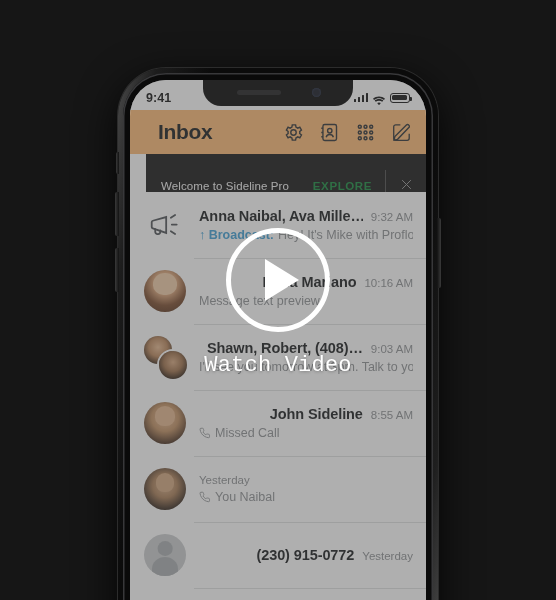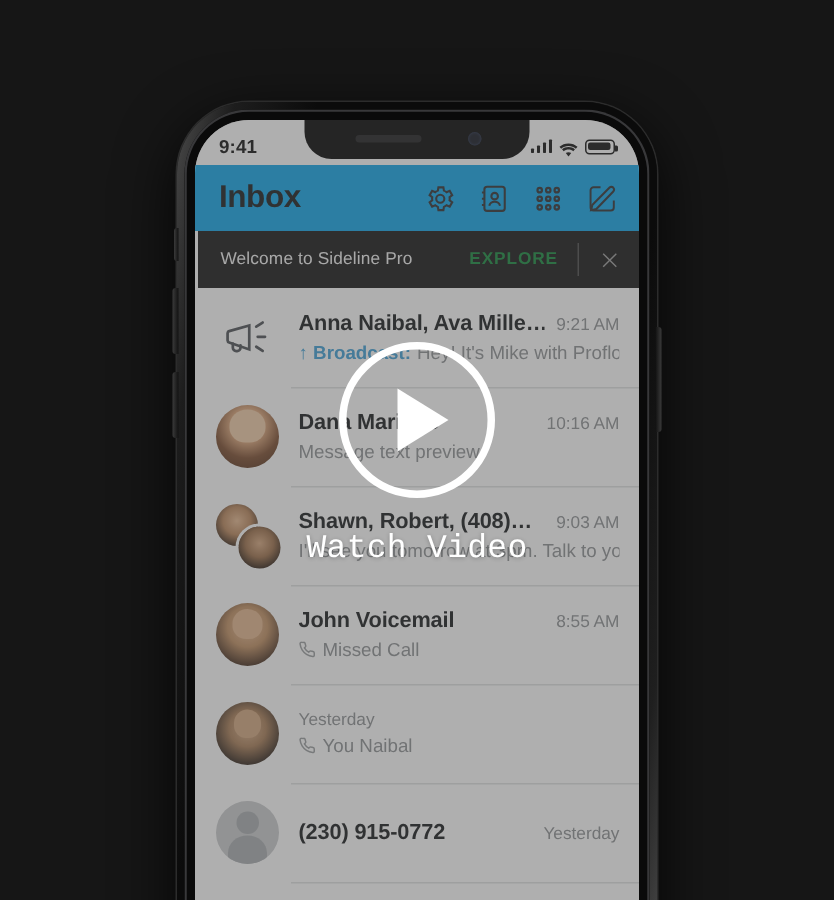--- a/index.html
+++ b/index.html
@@ -68,47 +68,47 @@
   .sig i:nth-child(3){height:7px;} .sig i:nth-child(4){height:9px;}
   .batt{ width:20px; height:10px; border:1.3px solid #0d0d0d; border-radius:3px; position:relative;}
   .batt::after{content:""; position:absolute; right:-3px; top:3px; width:1.6px; height:4px;
                background:#0d0d0d; border-radius:0 1px 1px 0;}
   .batt i{ position:absolute; left:1.2px; top:1.2px; bottom:1.2px; width:14.5px;
            background:#0d0d0d; border-radius:1.5px;}
 
   
   #app-header{
     position:absolute; top:30px; left:0; right:0; height:44px;
-    display:flex; align-items:center; padding:0 14px 0 16px; background:#0ea5e9;
+    display:flex; align-items:center; padding:0 14px 0 28px; background:#fdba74;
   }
   #page-title{ font-size:21px; font-weight:700; color:#16181a; letter-spacing:-.3px; flex:1;}
   #header-actions{ display:flex; align-items:center; gap:15px;}
   .hicon{ width:21px; height:21px; display:block; color:#2b2e31; cursor:pointer;}
   .hicon svg{ width:100%; height:100%; display:block;}
 
   
   #promo-banner{
-    position:absolute; top:74px; left:2px; right:0; height:38px;
-    background:#131313; display:flex; align-items:center; padding:0 0 0 15px;
+    position:absolute; top:74px; left:16px; right:0; height:38px;
+    background:#131313; display:flex; align-items:flex-end; padding:0 0 0 15px;
   }
   #promo-text{ flex:1; color:#f2f2f2; font-size:11.5px; letter-spacing:.1px;}
   #promo-explore{ font-size:11.5px; font-weight:700; letter-spacing:.6px; padding-right:13px; cursor:pointer;}
   #promo-divider{ width:1px; height:22px; background:#4a4a4a;}
   #promo-close{ width:40px; display:flex; align-items:center; justify-content:center; cursor:pointer;}
   #promo-close svg{ width:15px; height:15px; color:#9b9b9b;}
 
   
   #inbox-list{ position:absolute; top:112px; left:0; right:0; bottom:0; background:#fff; overflow:hidden;}
   .row{ display:flex; align-items:center; padding:0 13px 0 14px; height:66px; position:relative; background:#fff;}
   .row + .row::before{
     content:""; position:absolute; left:64px; right:0; top:0; height:1px; background:#dfe1e2;
   }
   .thumb{ width:42px; height:42px; border-radius:50%; flex:0 0 42px; margin-right:13px;
           overflow:hidden; position:relative;}
-  .row-body{ flex:1; min-width:0;}
+  .row-body{ flex:1; min-width:0;text-align:right;}
   .row-top{ display:flex; align-items:baseline; gap:8px;}
   .row-name{ font-size:14.5px; font-weight:700; color:#16181a; white-space:nowrap;
              overflow:hidden; text-overflow:clip; flex:1; letter-spacing:-.1px;}
   .row-time{ font-size:11.5px; color:#8d9093; white-space:nowrap; flex:0 0 auto;}
   .row-sub{ margin-top:4px; font-size:12.5px; color:#8d9093; white-space:nowrap;
             overflow:hidden; display:flex; align-items:center; gap:4px;}
   .sub-tag{ font-weight:700;}
   .sub-ico{ width:12px; height:12px; flex:0 0 12px; display:inline-block; color:#9a9d9f;}
   .sub-ico svg{ width:100%; height:100%; display:block;}
   .sub-txt{ overflow:hidden; text-overflow:clip; white-space:nowrap;}
@@ -268,21 +268,21 @@
           <div class="thumb broadcast">
             <svg viewBox="0 0 32 32" fill="none" stroke="currentColor" stroke-width="1.7" stroke-linecap="round">
               <path d="M3.5 13.2v4.6a1.4 1.4 0 0 0 1 1.3l12.6 4.4V8.5L4.5 12a1.4 1.4 0 0 0-1 1.2z"></path>
               <path d="M6.8 19.8v2.6a2.1 2.1 0 0 0 2.1 2.1h.6a2.1 2.1 0 0 0 2.1-2.1v-1.4"></path>
               <path d="M21.5 9.2l4-2.6M22.4 15.6h4.6M21.5 21.8l4 2.6"></path>
             </svg>
           </div>
           <div class="row-body">
             <div class="row-top">
               <span class="row-name">Anna Naibal, Ava Mille…</span>
-              <span class="row-time">9:21 AM</span>
+              <span class="row-time">9:32 AM</span>
             </div>
             <div class="row-sub">
               <span class="sub-tag" style="color:#3d9fd6;">↑ Broadcast:</span>
               <span class="sub-txt">Hey! It's Mike with Proflow…</span>
             </div>
           </div>
         </div>
 
         <div class="row">
           <div class="thumb">
@@ -314,21 +314,21 @@
             </div>
           </div>
         </div>
 
         <div class="row">
           <div class="thumb">
               <span class="ph ph-john"></span>
             </div>
           <div class="row-body">
             <div class="row-top">
-              <span class="row-name">John Voicemail</span>
+              <span class="row-name">John Sideline</span>
               <span class="row-time">8:55 AM</span>
             </div>
             <div class="row-sub">
               <span class="sub-ico">
                 <svg viewBox="0 0 24 24" fill="none" stroke="currentColor" stroke-width="2">
                   <path d="M21 16.5v3a1.9 1.9 0 0 1-2.1 1.9 19 19 0 0 1-8.2-2.9 18.6 18.6 0 0 1-5.7-5.7A19 19 0 0 1 2.1 4.6 1.9 1.9 0 0 1 4 2.5h3a1.9 1.9 0 0 1 1.9 1.6 11.9 11.9 0 0 0 .7 2.6 1.9 1.9 0 0 1-.5 2L7.9 9.9a15 15 0 0 0 5.7 5.7l1.2-1.2a1.9 1.9 0 0 1 2-.4 11.9 11.9 0 0 0 2.6.6 1.9 1.9 0 0 1 1.6 1.9z"></path>
                 </svg>
               </span>
               <span class="sub-txt">Missed Call</span>
             </div>

